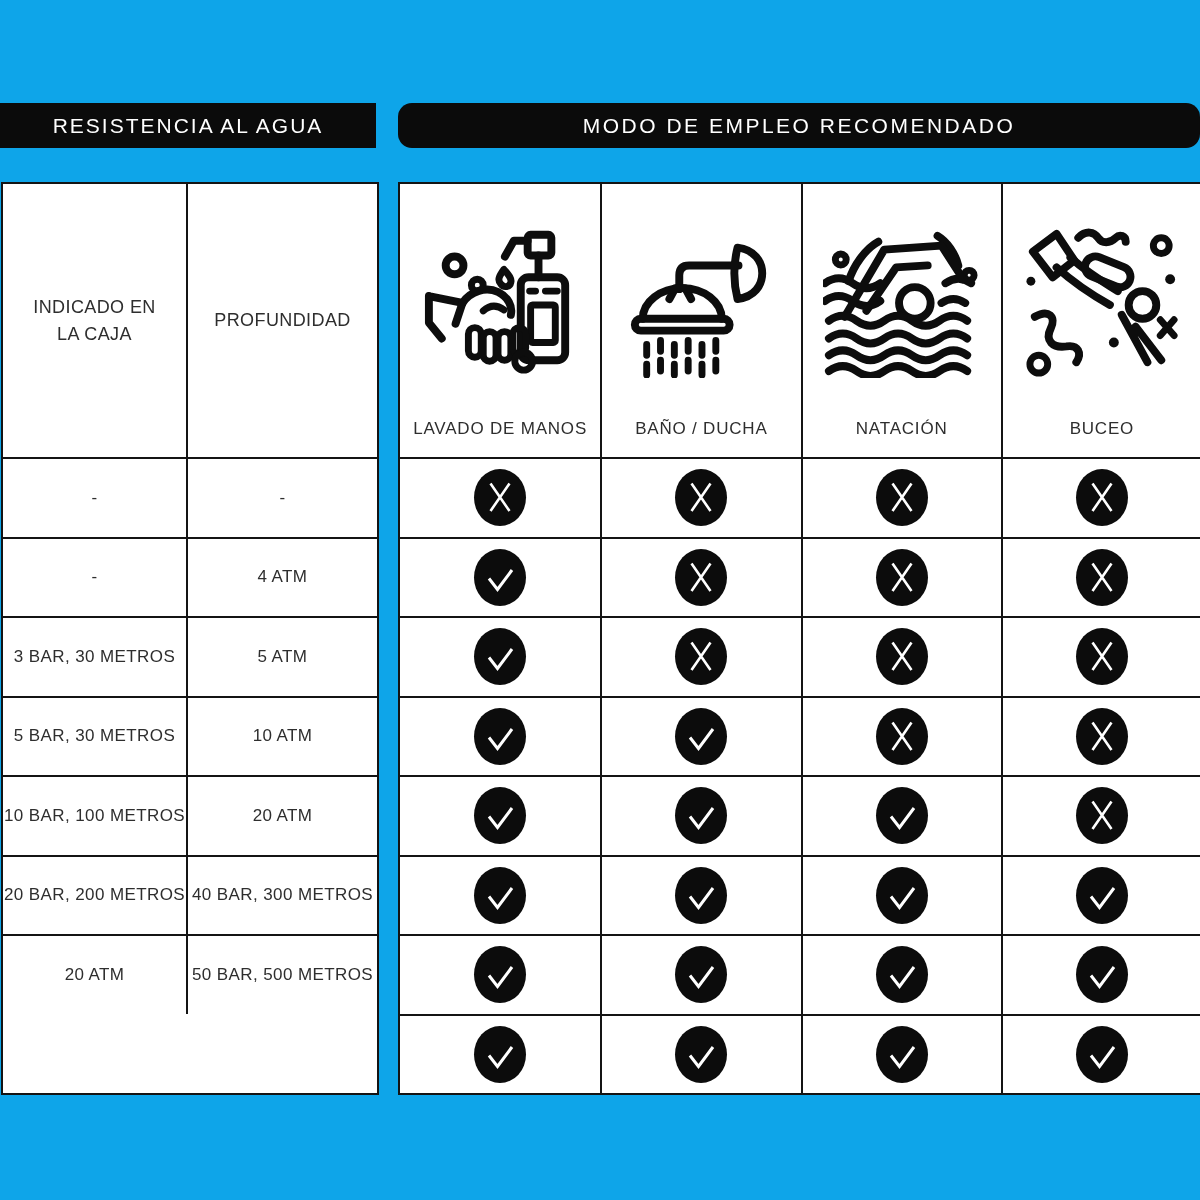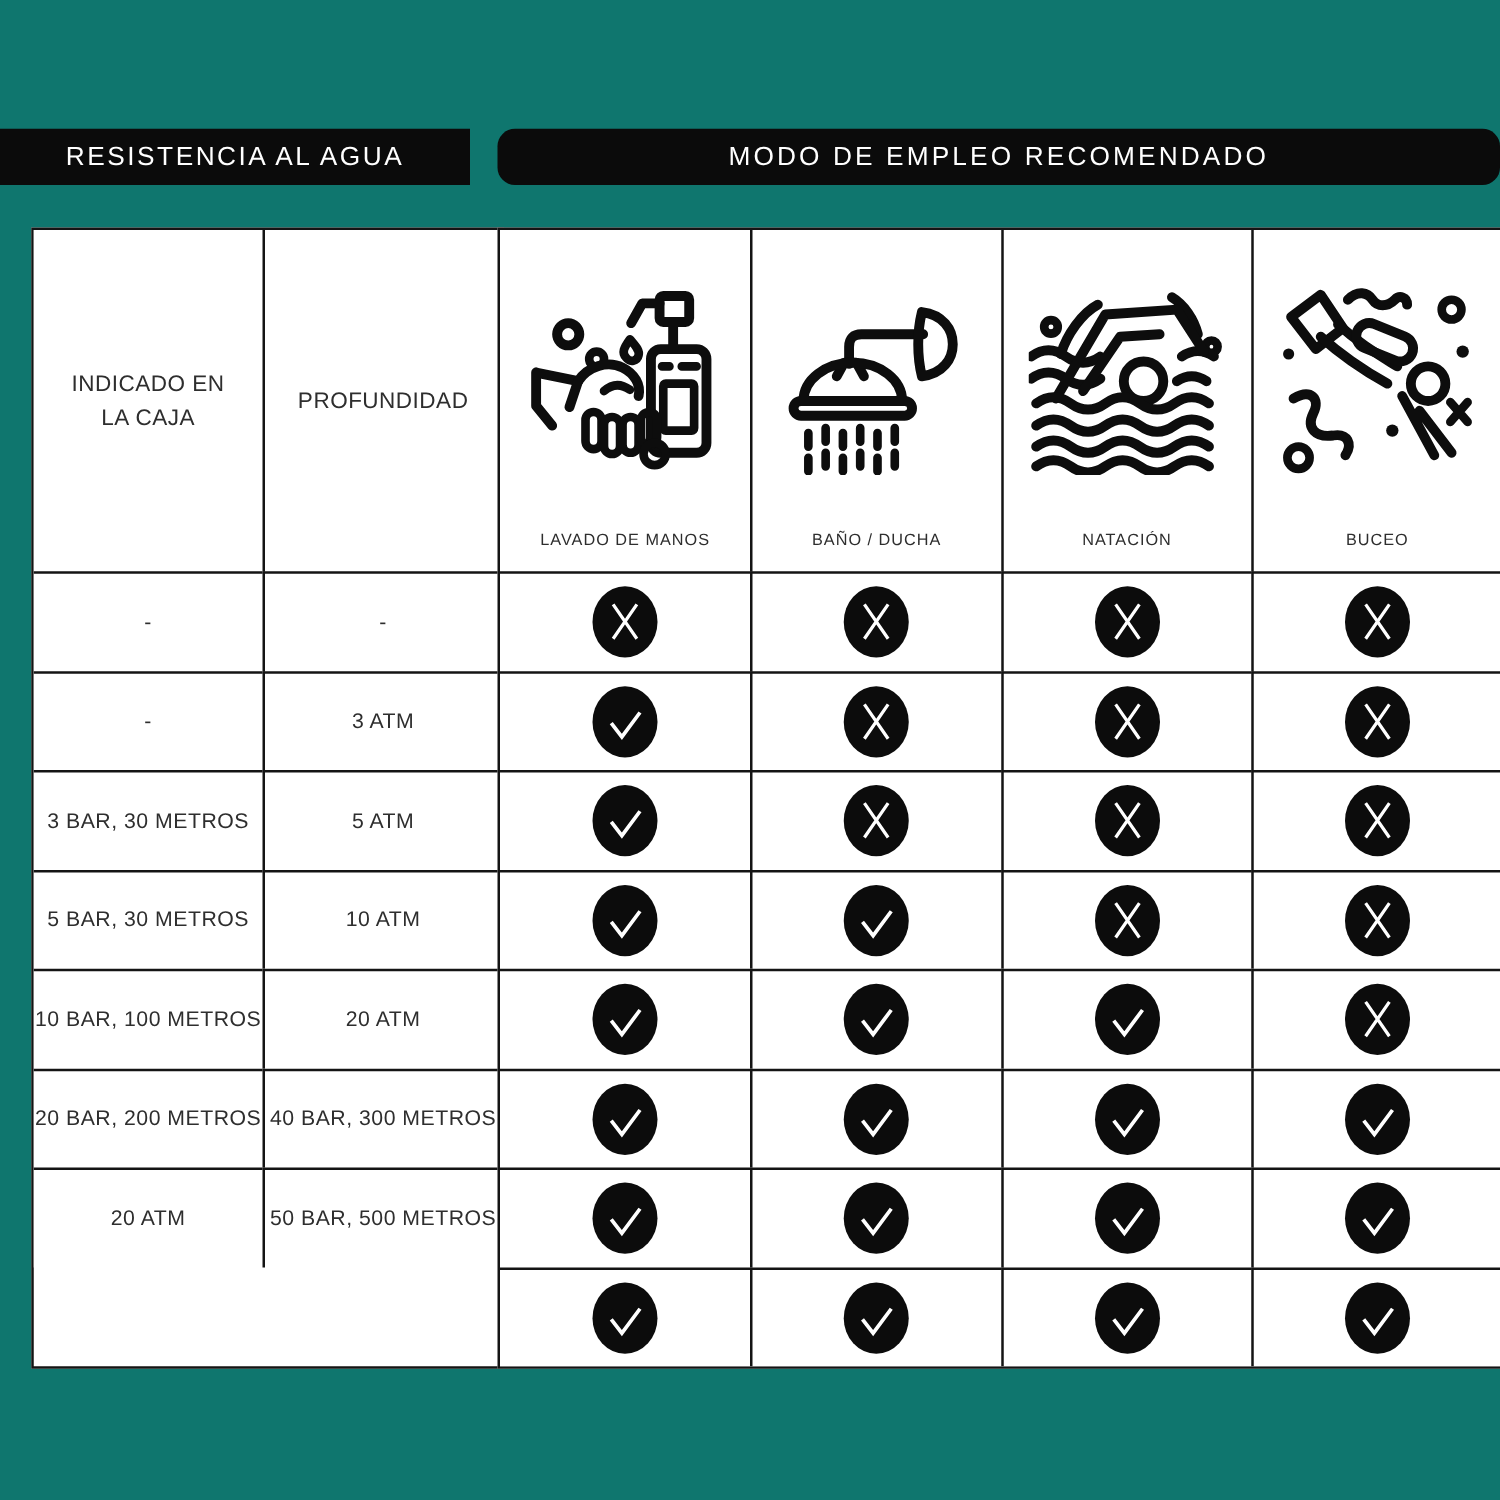--- a/index.html
+++ b/index.html
@@ -1,49 +1,49 @@
 <!DOCTYPE html>
 <html><head>
 <meta charset="utf-8">
 <style>
   html,body{margin:0;padding:0;background:#ffffff;}
-  .page{position:relative;width:1200px;height:1200px;background:#0f766e;
+  .page{position:relative;width:1200px;height:1200px;background:#0ea5e9;
         font-family:"Liberation Sans","DejaVu Sans",sans-serif;color:#262626;overflow:hidden;}
 
   
   .titlebar{position:absolute;top:103px;height:45px;background:#0b0b0b;color:#fff;
             display:flex;align-items:center;justify-content:center;
             font-size:21px;letter-spacing:2.5px;font-weight:400;}
   .titlebar.left{left:0;width:376px;letter-spacing:2px;}
   .titlebar.right{left:398px;width:802px;border-radius:14px;}
 
   
   .grid{position:absolute;top:182px;border:2px solid #141414;display:grid;background:#fff;}
   .grid .cell{display:flex;align-items:center;justify-content:center;text-align:center;
               font-size:17px;letter-spacing:0.4px;color:#2e2e2e;background:#fff;}
 
   .lt{left:1px;width:374px;height:909px;
       grid-template-columns:183px 1fr;
-      grid-template-rows:273px repeat(8,1fr);margin-left:24px;}
+      grid-template-rows:273px repeat(8,1fr);}
   .lt .cell:nth-child(2n){border-left:2px solid #141414;}
   .lt .cell:nth-child(n+3){border-top:2px solid #141414;}
   .lt .colhead{font-size:18px;line-height:1.45;}
   .lt .colhead span{display:inline-block;max-width:150px;}
 
   .rt{left:398px;width:801px;height:909px;
       grid-template-columns:repeat(4,1fr);
       grid-template-rows:273px repeat(8,1fr);}
   .rt .cell:not(:nth-child(4n+1)){border-left:2px solid #141414;text-align:center;}
   .rt .cell:nth-child(n+5){border-top:2px solid #141414;}
 
   
   .icon-cell{flex-direction:column;justify-content:flex-end;padding-bottom:18px;gap:6px;}
   .icon-box{flex:1;display:flex;align-items:center;justify-content:center;width:100%;}
   .icon-box svg{width:158px;height:158px;}
-  .icon-label{font-size:13px;letter-spacing:0.8px;color:#2e2e2e;}
+  .icon-label{font-size:17px;letter-spacing:0.8px;color:#2e2e2e;}
 
   
   .mark-circle{width:52px;height:57px;border-radius:50%;background:#0c0c0c;
                display:flex;align-items:center;justify-content:center;}
   .mark-circle svg{width:52px;height:57px;display:block;}
 
   .ic{fill:none;stroke:#0d0d0d;stroke-width:8;stroke-linecap:round;stroke-linejoin:round;}
   .ic7{fill:none;stroke:#0d0d0d;stroke-width:7;stroke-linecap:round;stroke-linejoin:round;}
   .icf{fill:#0d0d0d;stroke:none;}
 </style>
@@ -62,21 +62,21 @@
   <div class="grid lt">
     <div class="cell colhead">
       <span>INDICADO EN LA CAJA</span>
     </div>
     <div class="cell colhead">
       <span>PROFUNDIDAD</span>
     </div>
   <div class="cell">-</div>
       <div class="cell">-</div>
       <div class="cell">-</div>
-      <div class="cell">3 ATM</div>
+      <div class="cell">4 ATM</div>
       <div class="cell">3 BAR, 30 METROS</div>
       <div class="cell">5 ATM</div>
       <div class="cell">5 BAR, 30 METROS</div>
       <div class="cell">10 ATM</div>
       <div class="cell">10 BAR, 100 METROS</div>
       <div class="cell">20 ATM</div>
       <div class="cell">20 BAR, 200 METROS</div>
       <div class="cell">40 BAR, 300 METROS</div>
       <div class="cell">20 ATM</div>
       <div class="cell">50 BAR, 500 METROS</div>

